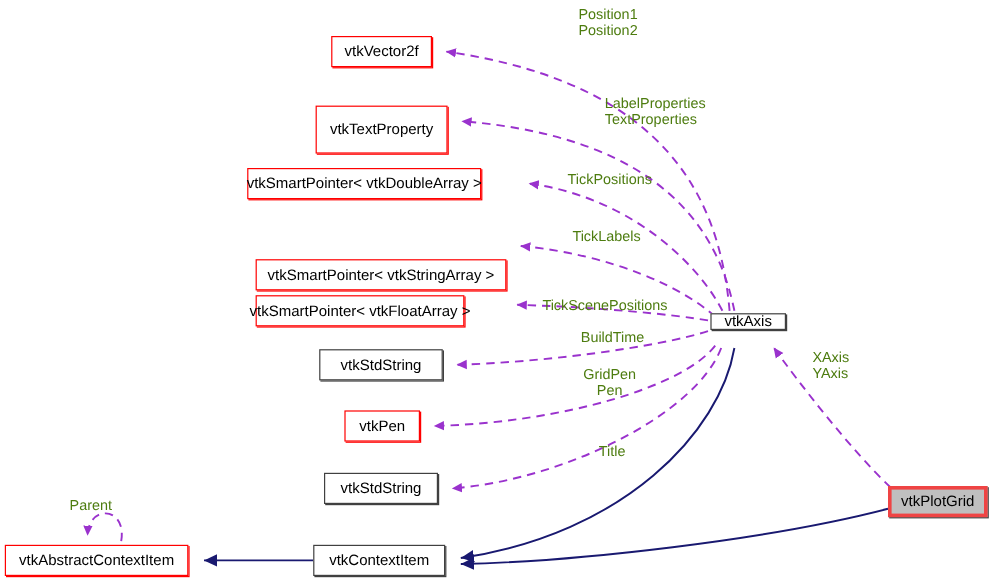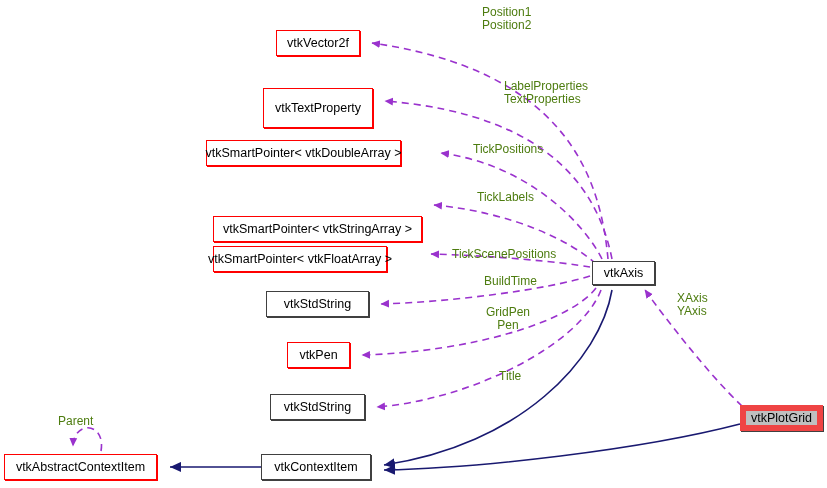--- a/index.html
+++ b/index.html
@@ -13,21 +13,21 @@
     display:flex;align-items:center;justify-content:center;
     font-size:12.5px;
     line-height:1;
     color:#000000;
     white-space:nowrap;
     background:#ffffff;
     z-index:3;
   }
   .node.black{border:1px solid #404040;box-shadow:1px 1px 0 0 #404040;}
   .node.red{border:1px solid #ff0000;box-shadow:1px 1px 0 0 #ff0000;}
-  .node.focus{border:6px solid #ef4444;background:#bfbfbf;box-shadow:1px 1px 0 0 #404040;text-align:right;}
+  .node.focus{border:3px solid #ef4444;background:#bfbfbf;box-shadow:1px 1px 0 0 #404040;text-align:right;}
   .edge-label{
     position:absolute;
     font-size:12px;
     line-height:13px;
     color:#4d7c0f;
     white-space:pre;
     z-index:2;
     background:transparent;
   }
 </style>
@@ -91,21 +91,21 @@
   </div>
 
   <div class="node red" style="left:287px;top:342px;width:63px;height:26px;">
     <span>vtkPen</span>
   </div>
 
   <div class="node black" style="left:270px;top:394px;width:95px;height:26px;">
     <span>vtkStdString</span>
   </div>
 
-  <div class="node black" style="left:592px;top:261px;width:63px;height:24px;">
+  <div class="node black" style="left:592px;top:261px;width:63px;height:14px;">
     <span>vtkAxis</span>
   </div>
 
   <div class="node focus" style="left:740px;top:405px;width:83px;height:26px;">
     <span>vtkPlotGrid</span>
   </div>
 
   <div class="node red" style="left:4px;top:454px;width:153px;height:26px;">
     <span>vtkAbstractContextItem</span>
   </div>

